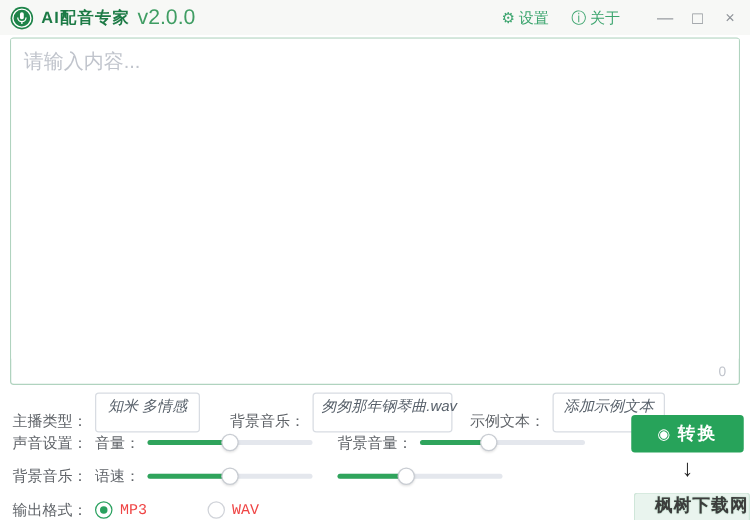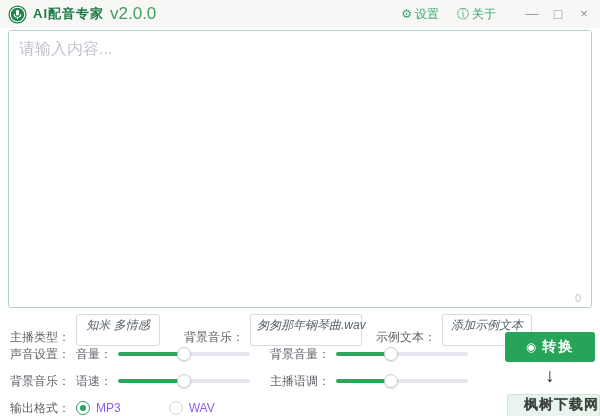--- a/index.html
+++ b/index.html
@@ -55,21 +55,21 @@
                    background:#fff; border:1px solid #c8ccd2; border-radius:50%;
                    transform:translateX(-50%); box-shadow:0 1px 2px rgba(0,0,0,.12); }
 
   
   .radio { display:flex; align-items:center; gap:6px; cursor:pointer; margin-right:48px; }
   .rdot { width:14px; height:14px; border:1px solid #d0d3d9; border-radius:50%;
           background:#fff; position:relative; }
   .radio[data-checked="true"] .rdot { border-color:#2aa15f; }
   .radio[data-checked="true"] .rdot::after { content:""; position:absolute; left:3px; top:3px;
           width:6px; height:6px; border-radius:50%; background:#2aa15f; }
-  .rlabel { font-size:12px; color:#8b5cf6; }
+  .rlabel { font-size:12px; color:#ef4444;font-family:Liberation Mono, monospace; }
 
   
   .convert-btn { position:absolute; left:505px; top:332px; width:90px; height:30px;
           background:#27a35a; color:#fff; border:none; border-radius:3px; font-size:14px;
           font-weight:bold; display:flex; align-items:center; justify-content:center; gap:6px;
           cursor:pointer; letter-spacing:2px;
           font-family:"Liberation Sans","DejaVu Sans",sans-serif; }
   .convert-ico { font-size:12px; letter-spacing:0; }
   .down-arrow { position:absolute; left:505px; top:363px; width:90px; height:26px;
           display:flex; align-items:center; justify-content:center; font-size:19px;
@@ -146,21 +146,20 @@
 
     <div class="prow row3">
       <span class="lbl">背景音乐：</span>
       <span class="lbl">语速：</span>
       <div class="slider" style="--p: 50%;">
         <div class="track"></div>
         <div class="fill"></div>
         <div class="thumb"></div>
       </div>
       <span class="gap20"></span>
-      <span class="lbl">主播语调：</span>
       <div class="slider" style="--p: 42%;">
         <div class="track"></div>
         <div class="fill"></div>
         <div class="thumb"></div>
       </div>
     </div>
 
     <div class="prow row4">
       <span class="lbl">输出格式：</span>
       <span class="radio" data-checked="true">

